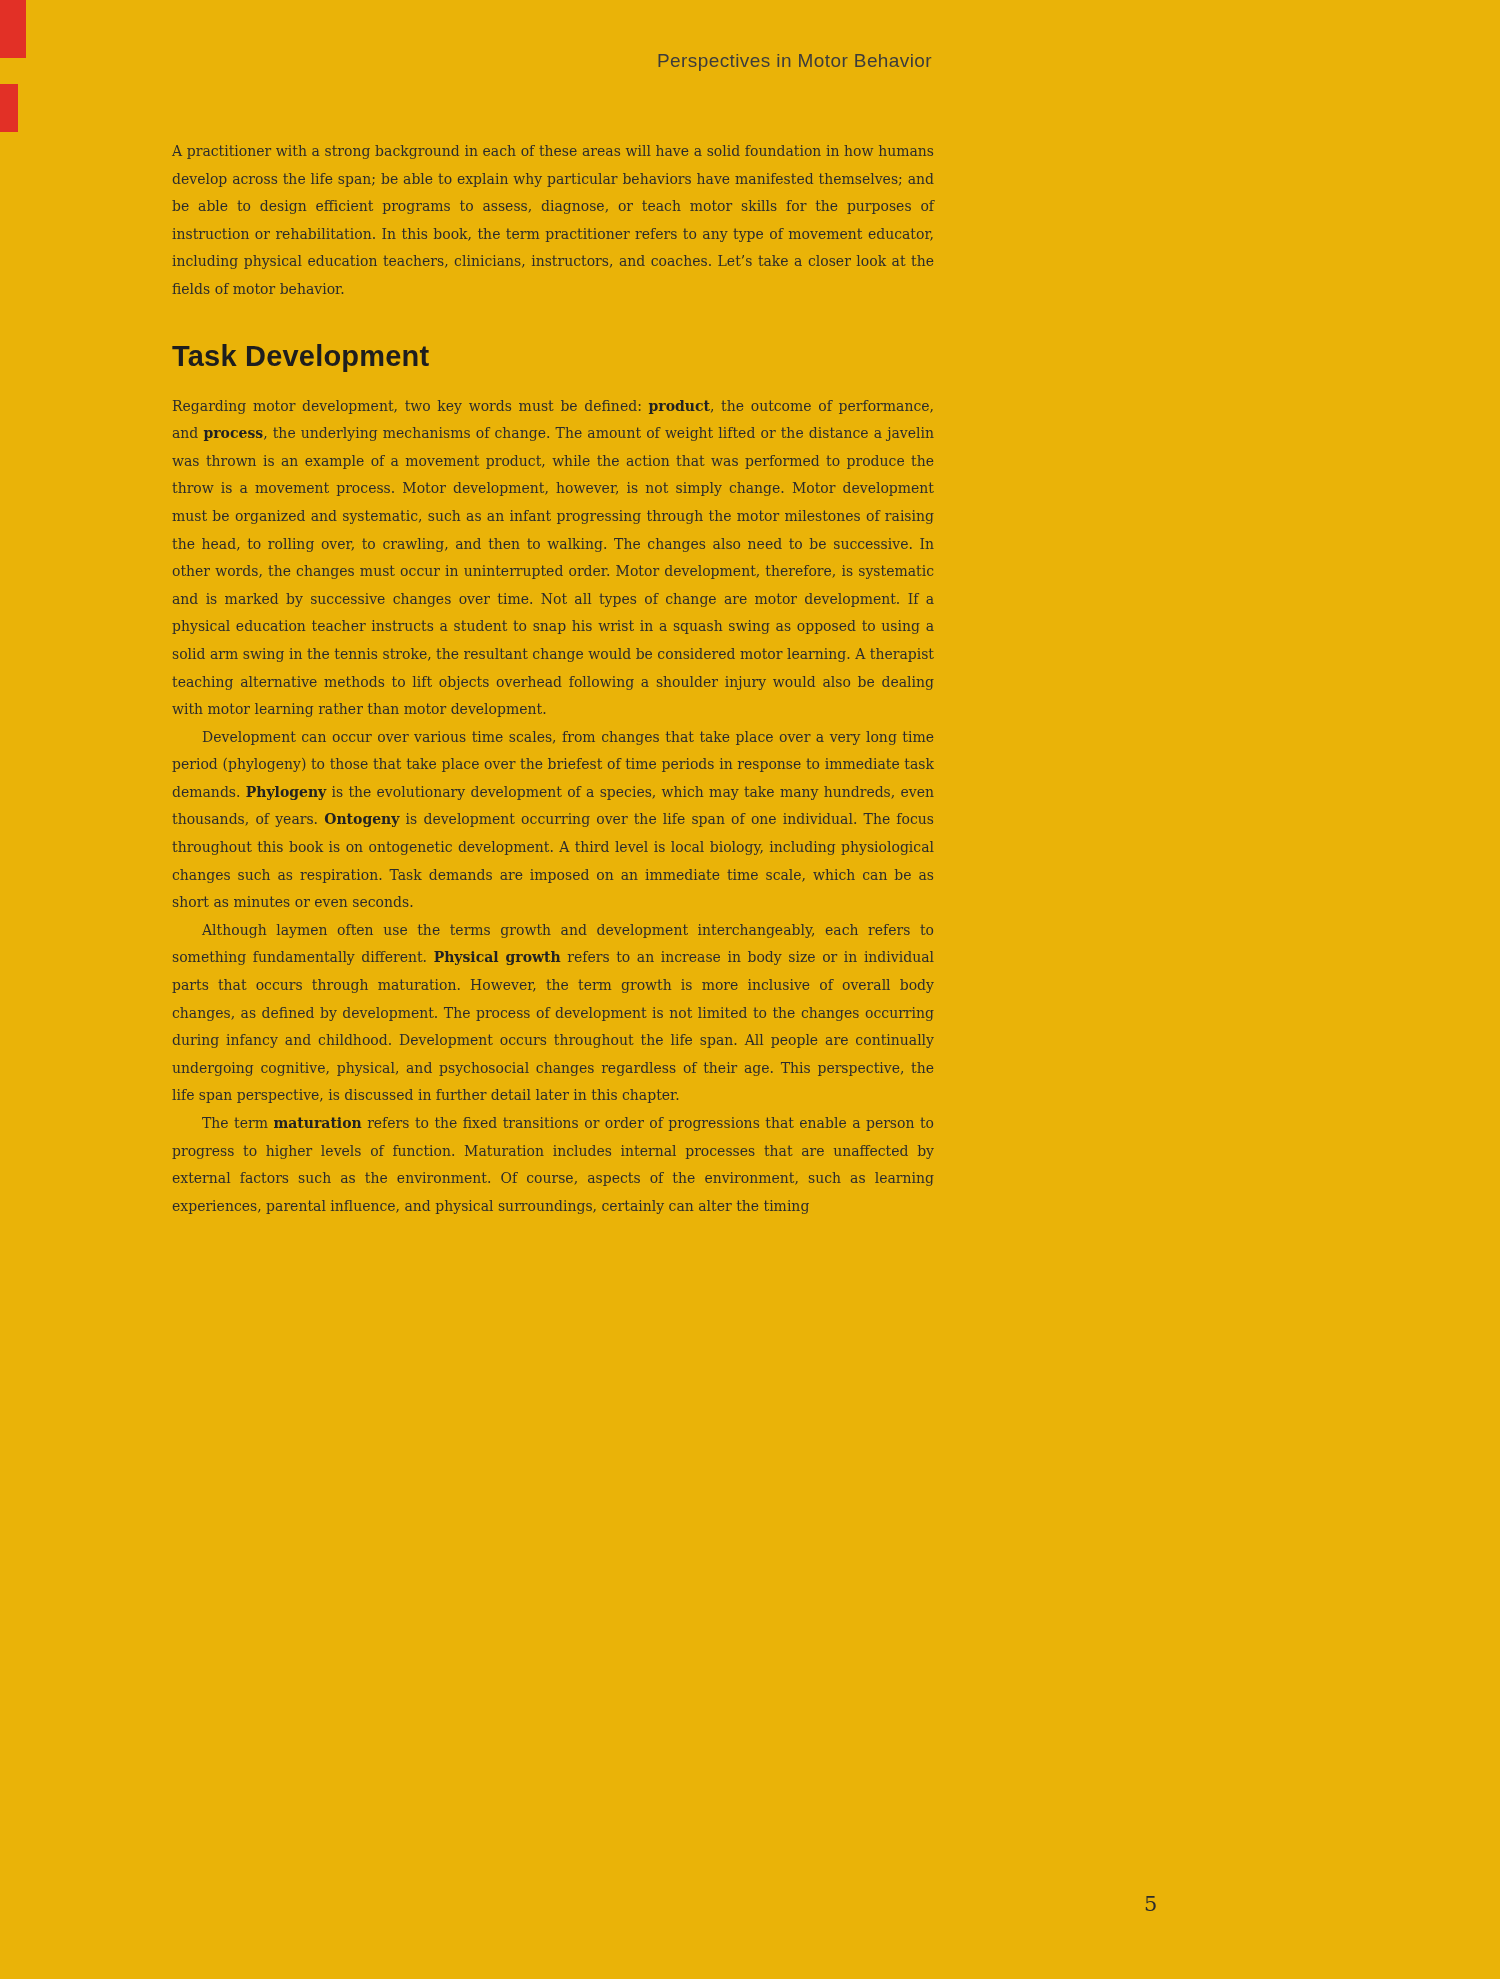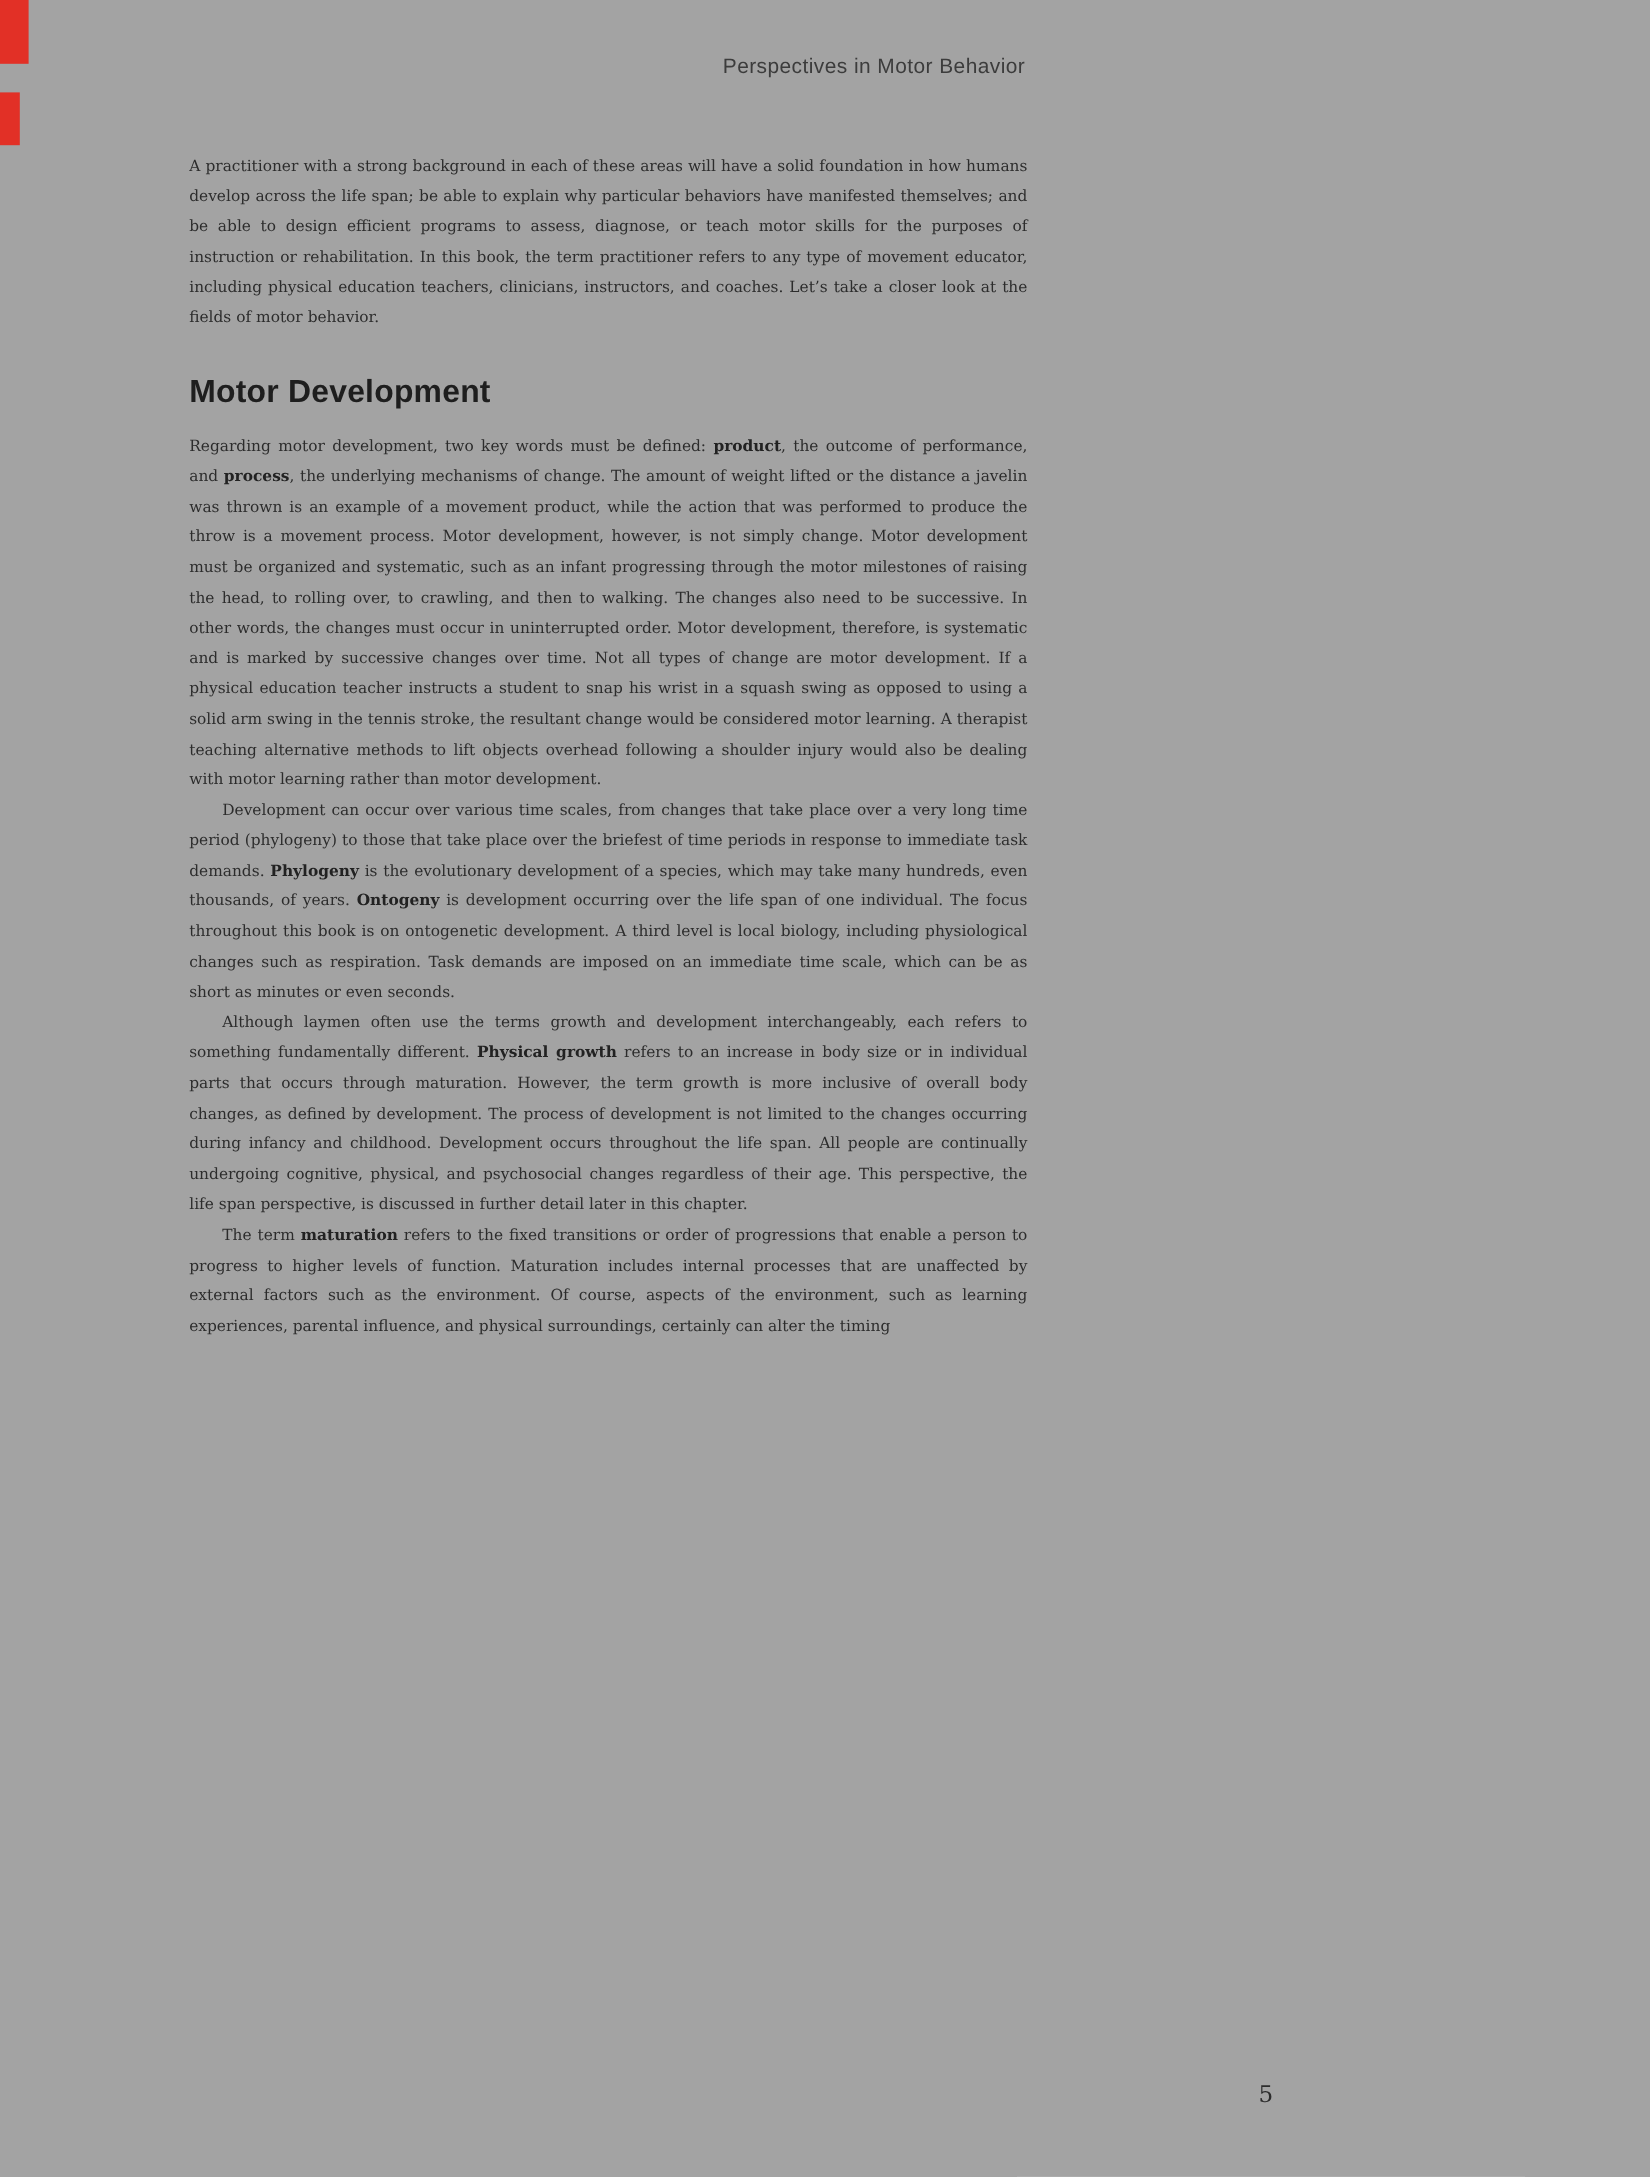--- a/index.html
+++ b/index.html
@@ -4,21 +4,21 @@
 <style>
   html, body {
     margin: 0;
     padding: 0;
     background: #ffffff;
   }
   .page {
     position: relative;
     width: 1500px;
     height: 1979px;
-    background: #a3a3a3;
+    background: #eab308;
     overflow: hidden;
     font-family: "DejaVu Serif", serif;
     color: #2c2c2c;
   }
   .red-mark {
     position: absolute;
     left: 0;
     background: #e23026;
   }
   .red-mark-1 { top: 0;  width: 26px; height: 58px; }
@@ -74,21 +74,21 @@
 
 <div class="page">
 
   <div class="red-mark red-mark-1"></div>
   <div class="red-mark red-mark-2"></div>
 
   <div class="running-head">Perspectives in Motor Behavior</div>
 
   <div class="text-block">
     <p class="para"><span>A practitioner with a strong background in each of these areas will have a solid foundation in how humans develop across the life span; be able to explain why particular behaviors have manifested themselves; and be able to design efficient programs to assess, diagnose, or teach motor skills for the purposes of instruction or rehabilitation. In this book, the term practitioner refers to any type of movement educator, including physical education teachers, clinicians, instructors, and coaches. Let’s take a closer look at the fields of motor behavior.</span></p>
-    <h2 class="heading">Motor Development</h2>
+    <h2 class="heading">Task Development</h2>
     <p class="para"><span>Regarding motor development, two key words must be defined: </span><strong>product</strong><span>, the outcome of performance, and </span><strong>process</strong><span>, the underlying mechanisms of change. The amount of weight lifted or the distance a javelin was thrown is an example of a movement product, while the action that was performed to produce the throw is a movement process. Motor development, however, is not simply change. Motor development must be organized and systematic, such as an infant progressing through the motor milestones of raising the head, to rolling over, to crawling, and then to walking. The changes also need to be successive. In other words, the changes must occur in uninterrupted order. Motor development, therefore, is systematic and is marked by successive changes over time. Not all types of change are motor development. If a physical education teacher instructs a student to snap his wrist in a squash swing as opposed to using a solid arm swing in the tennis stroke, the resultant change would be considered motor learning. A therapist teaching alternative methods to lift objects overhead following a shoulder injury would also be dealing with motor learning rather than motor development.</span></p>
     <p class="para indent"><span>Development can occur over various time scales, from changes that take place over a very long time period (phylogeny) to those that take place over the briefest of time periods in response to immediate task demands. </span><strong>Phylogeny</strong><span> is the evolutionary development of a species, which may take many hundreds, even thousands, of years. </span><strong>Ontogeny</strong><span> is development occurring over the life span of one individual. The focus throughout this book is on ontogenetic development. A third level is local biology, including physiological changes such as respiration. Task demands are imposed on an immediate time scale, which can be as short as minutes or even seconds.</span></p>
     <p class="para indent"><span>Although laymen often use the terms growth and development interchangeably, each refers to something fundamentally different. </span><strong>Physical growth</strong><span> refers to an increase in body size or in individual parts that occurs through maturation. However, the term growth is more inclusive of overall body changes, as defined by development. The process of development is not limited to the changes occurring during infancy and childhood. Development occurs throughout the life span. All people are continually undergoing cognitive, physical, and psychosocial changes regardless of their age. This perspective, the life span perspective, is discussed in further detail later in this chapter.</span></p>
     <p class="para indent"><span>The term </span><strong>maturation</strong><span> refers to the fixed transitions or order of progressions that enable a person to progress to higher levels of function. Maturation includes internal processes that are unaffected by external factors such as the environment. Of course, aspects of the environment, such as learning experiences, parental influence, and physical surroundings, certainly can alter the timing</span></p>
   </div>
 
   <div class="page-number">5</div>
 
 </div>
 

